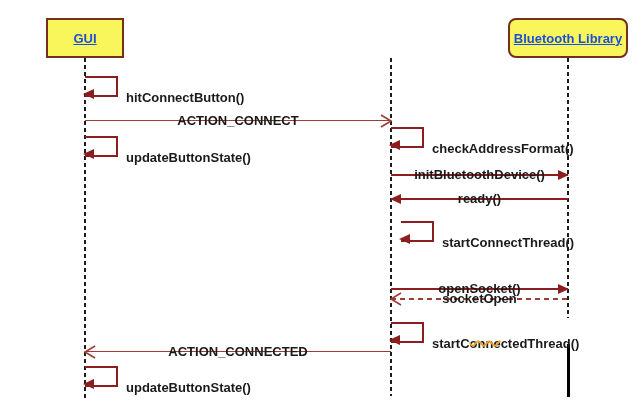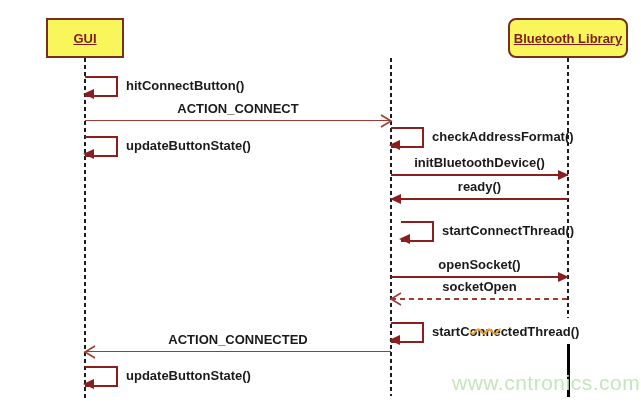--- a/index.html
+++ b/index.html
@@ -6,21 +6,21 @@
   #canvas {
     position:relative; width:641px; height:404px; background:#ffffff;
     font-family:"Liberation Sans", sans-serif; overflow:hidden;
   }
   .actor-box {
     position:absolute; top:18px; height:40px;
     background:#f9f65c; border:2px solid #74301c; box-sizing:border-box;
     display:flex; align-items:center; justify-content:center;
   }
   .actor-label {
-    font-size:13px; font-weight:bold; text-decoration:underline; color:#7f1d1d;
+    font-size:13px; font-weight:bold; text-decoration:underline; color:#1d4ed8;
     white-space:nowrap;
   }
   .lifeline {
     position:absolute; width:2px;
     background:repeating-linear-gradient(to bottom,#1c1c1c 0 4px,transparent 4px 7px);
   }
   .self-loop {
     position:absolute; box-sizing:border-box; width:33px; height:21px;
     border:2px solid #8b1f1f; border-left:none;
   }
@@ -38,40 +38,39 @@
     background:repeating-linear-gradient(to right,#9e3b32 0 5px,transparent 5px 9px);
   }
   .arrow-filled { position:absolute; top:-4px; width:0; height:0;
     border-top:5px solid transparent; border-bottom:5px solid transparent; }
   .arrow-right-filled { right:-1px; border-left:11px solid #8b1f1f; }
   .arrow-left-filled  { left:-1px;  border-right:11px solid #8b1f1f; }
   .arrow-open { position:absolute; top:-6px; width:15px; height:14px; line-height:0; }
   .open-right { right:-2px; }
   .open-left  { left:-2px; }
   .msg-label {
-    font-size:13px; font-weight:bold; color:#1a1a1a; white-space:nowrap;
+    font-size:13px; font-weight:bold; color:#1a1a1a; white-space:nowrap;margin-top:12px;
   }
   .self-label { position:absolute; left:41px; top:0px; }
   .line-label { position:absolute; left:50%; top:-19px; transform:translateX(-50%); }
   .squiggle {
     text-decoration-line:line-through; text-decoration-style:wavy;
     text-decoration-color:#eda227; text-decoration-thickness:2px;
   }
   #end-bar { position:absolute; background:#000000; }
   #watermark {
     position:absolute; left:452px; top:371px;
     font-size:21px; color:#c6e5bc; letter-spacing:0.5px;
   }
 </style>
 </head>
 <body>
 
 <div id="canvas">
   <div id="end-bar" style="left: 567px; top: 344px; width: 3px; height: 53px;"></div>
-  <div id="watermark">www.cntronics.com</div>
 <div class="actor-box" style="left: 46px; width: 78px;">
       <div class="actor-label">GUI</div>
     </div>
     <div class="lifeline" style="left: 84px; top: 58px; height: 340px;"></div>
     <div class="lifeline" style="left: 390px; top: 58px; height: 338px;"></div>
     <div class="actor-box" style="left: 508px; width: 120px; border-radius: 8px;">
       <div class="actor-label">Bluetooth Library</div>
     </div>
     <div class="lifeline" style="left: 567px; top: 58px; height: 260px;"></div>
     <div class="self-loop" style="left: 85px; top: 76px;">
@@ -100,21 +99,21 @@
     </div>
     <div class="message" style="left: 391px; top: 198px; width: 177px;">
       <div class="msg-line msg-line-solid"></div>
       <div class="arrow-filled arrow-left-filled"></div>
       <div class="msg-label line-label">ready()</div>
     </div>
     <div class="self-loop" style="left: 401px; top: 221px;">
       <div class="self-arrow"></div>
       <div class="msg-label self-label">startConnectThread()</div>
     </div>
-    <div class="message" style="left: 391px; top: 276px; width: 177px;">
+    <div class="message" style="left: 391px; top: 288px; width: 177px;">
       <div class="msg-line msg-line-solid"></div>
       <div class="arrow-filled arrow-right-filled"></div>
       <div class="msg-label line-label">openSocket()</div>
     </div>
     <div class="message" style="left: 391px; top: 298px; width: 177px;">
       <div class="msg-line msg-line-return"></div>
       <div class="arrow-open open-left"><svg width="15" height="14" viewBox="0 0 15 14">
           <polyline points="12,1 2,7 12,13" fill="none" stroke="#9e3b32" stroke-width="1.6"></polyline>
         </svg></div>
       <div class="msg-label line-label">socketOpen</div>

